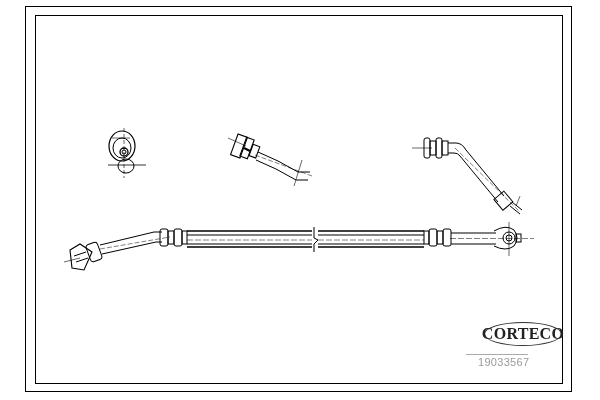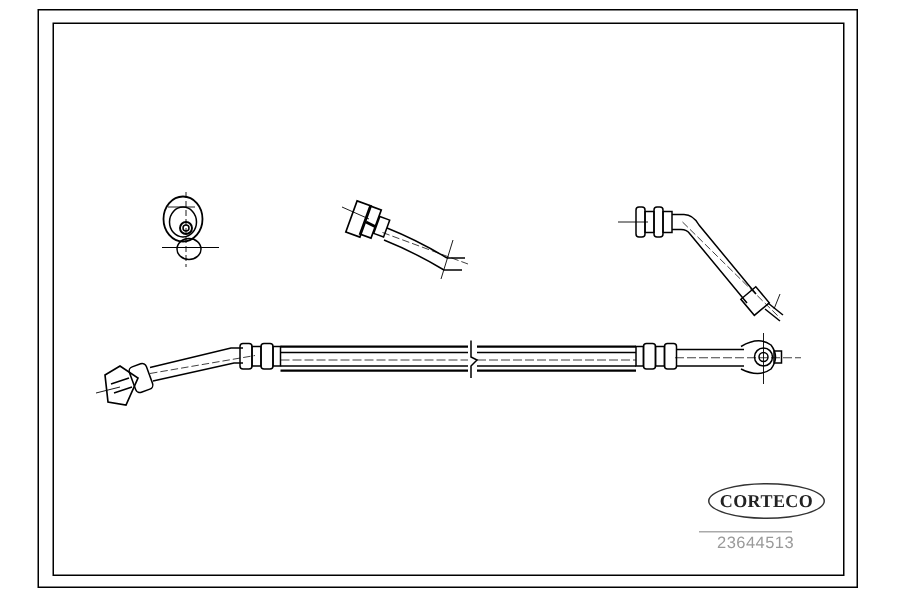--- a/index.html
+++ b/index.html
@@ -1,20 +1,20 @@
 <!DOCTYPE html>
 <html><head>
   <meta charset="utf-8">
   <style>
     html, body { margin: 0; padding: 0; background: #ffffff; }
     body { width: 600px; height: 400px; position: relative; overflow: hidden; font-family: "Liberation Sans", sans-serif; }
     .frame-outer { position: absolute; left: 25px; top: 6px; width: 547px; height: 386px; border: 1px solid #000; box-sizing: border-box; }
     .frame-inner { position: absolute; left: 35px; top: 15px; width: 528px; height: 369px; border: 1px solid #000; box-sizing: border-box; }
     svg.drawing { position: absolute; left: 0; top: 0; }
-    .brand { position: absolute; left: 472px; top: 322px; width: 78px; height: 24px; border: 1.5px solid #333; border-radius: 50%; box-sizing: border-box; display: flex; align-items: center; justify-content: center; font-family: "Liberation Serif", serif; font-weight: bold; font-size: 12px; color: #222; letter-spacing: 0.3px; }
+    .brand { position: absolute; left: 484px; top: 322px; width: 78px; height: 24px; border: 1.5px solid #333; border-radius: 50%; box-sizing: border-box; display: flex; align-items: center; justify-content: center; font-family: "Liberation Serif", serif; font-weight: bold; font-size: 16px; color: #222; letter-spacing: 0.3px; }
     .partno { position: absolute; left: 478px; top: 356px; font-family: "Liberation Sans", sans-serif; font-size: 11px; color: #9a9a9a; letter-spacing: 0.3px; }
     .partno-line { position: absolute; left: 466px; top: 354px; width: 62px; height: 0; border-top: 1px solid #aaa; }
   </style>
 </head>
 <body>
 
 <div class="frame-outer"></div>
 <div class="frame-inner"></div>
 
 <svg class="drawing" width="600" height="400" viewBox="0 0 600 400" fill="none" stroke="#000" stroke-width="1">
@@ -99,13 +99,13 @@
     <path d="M494 231 Q 506 224 514 230 Q 520 238 514 246 Q 506 252 494 246"></path>
     <circle cx="509" cy="238" r="6"></circle>
     <circle cx="509" cy="238" r="3"></circle>
     <rect x="516" y="234" width="5" height="8"></rect>
     <line x1="509" y1="222" x2="509" y2="256" stroke-width="0.6"></line>
   </g>
 </svg>
 
 <div class="brand">CORTECO</div>
 <div class="partno-line"></div>
-<div class="partno">23644513</div>
+<div class="partno">19033567</div>
 
 </body></html>

